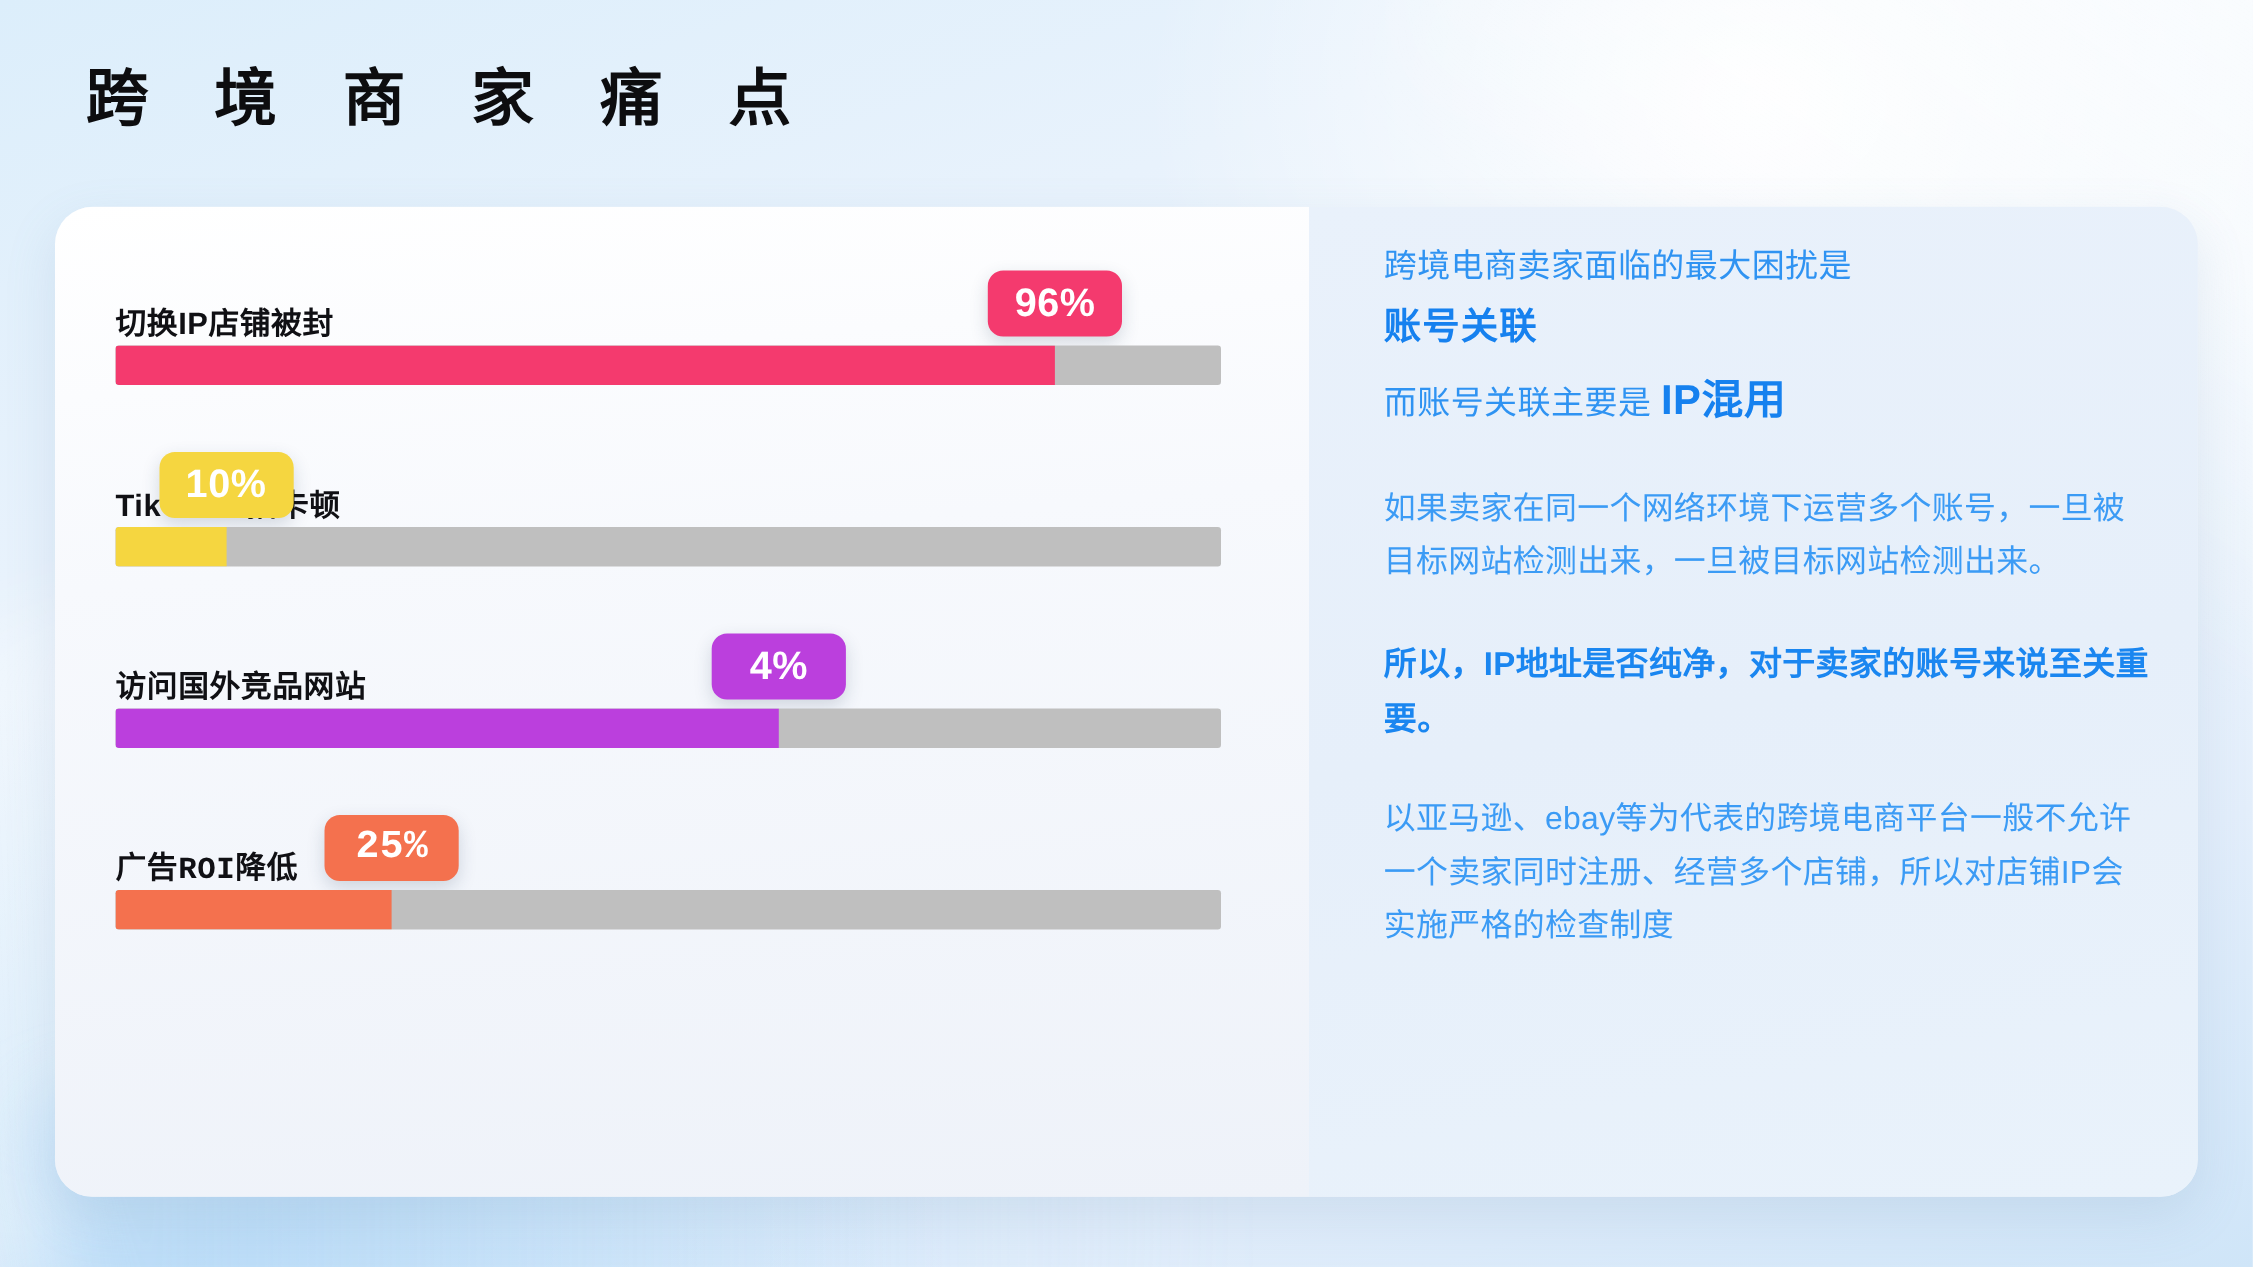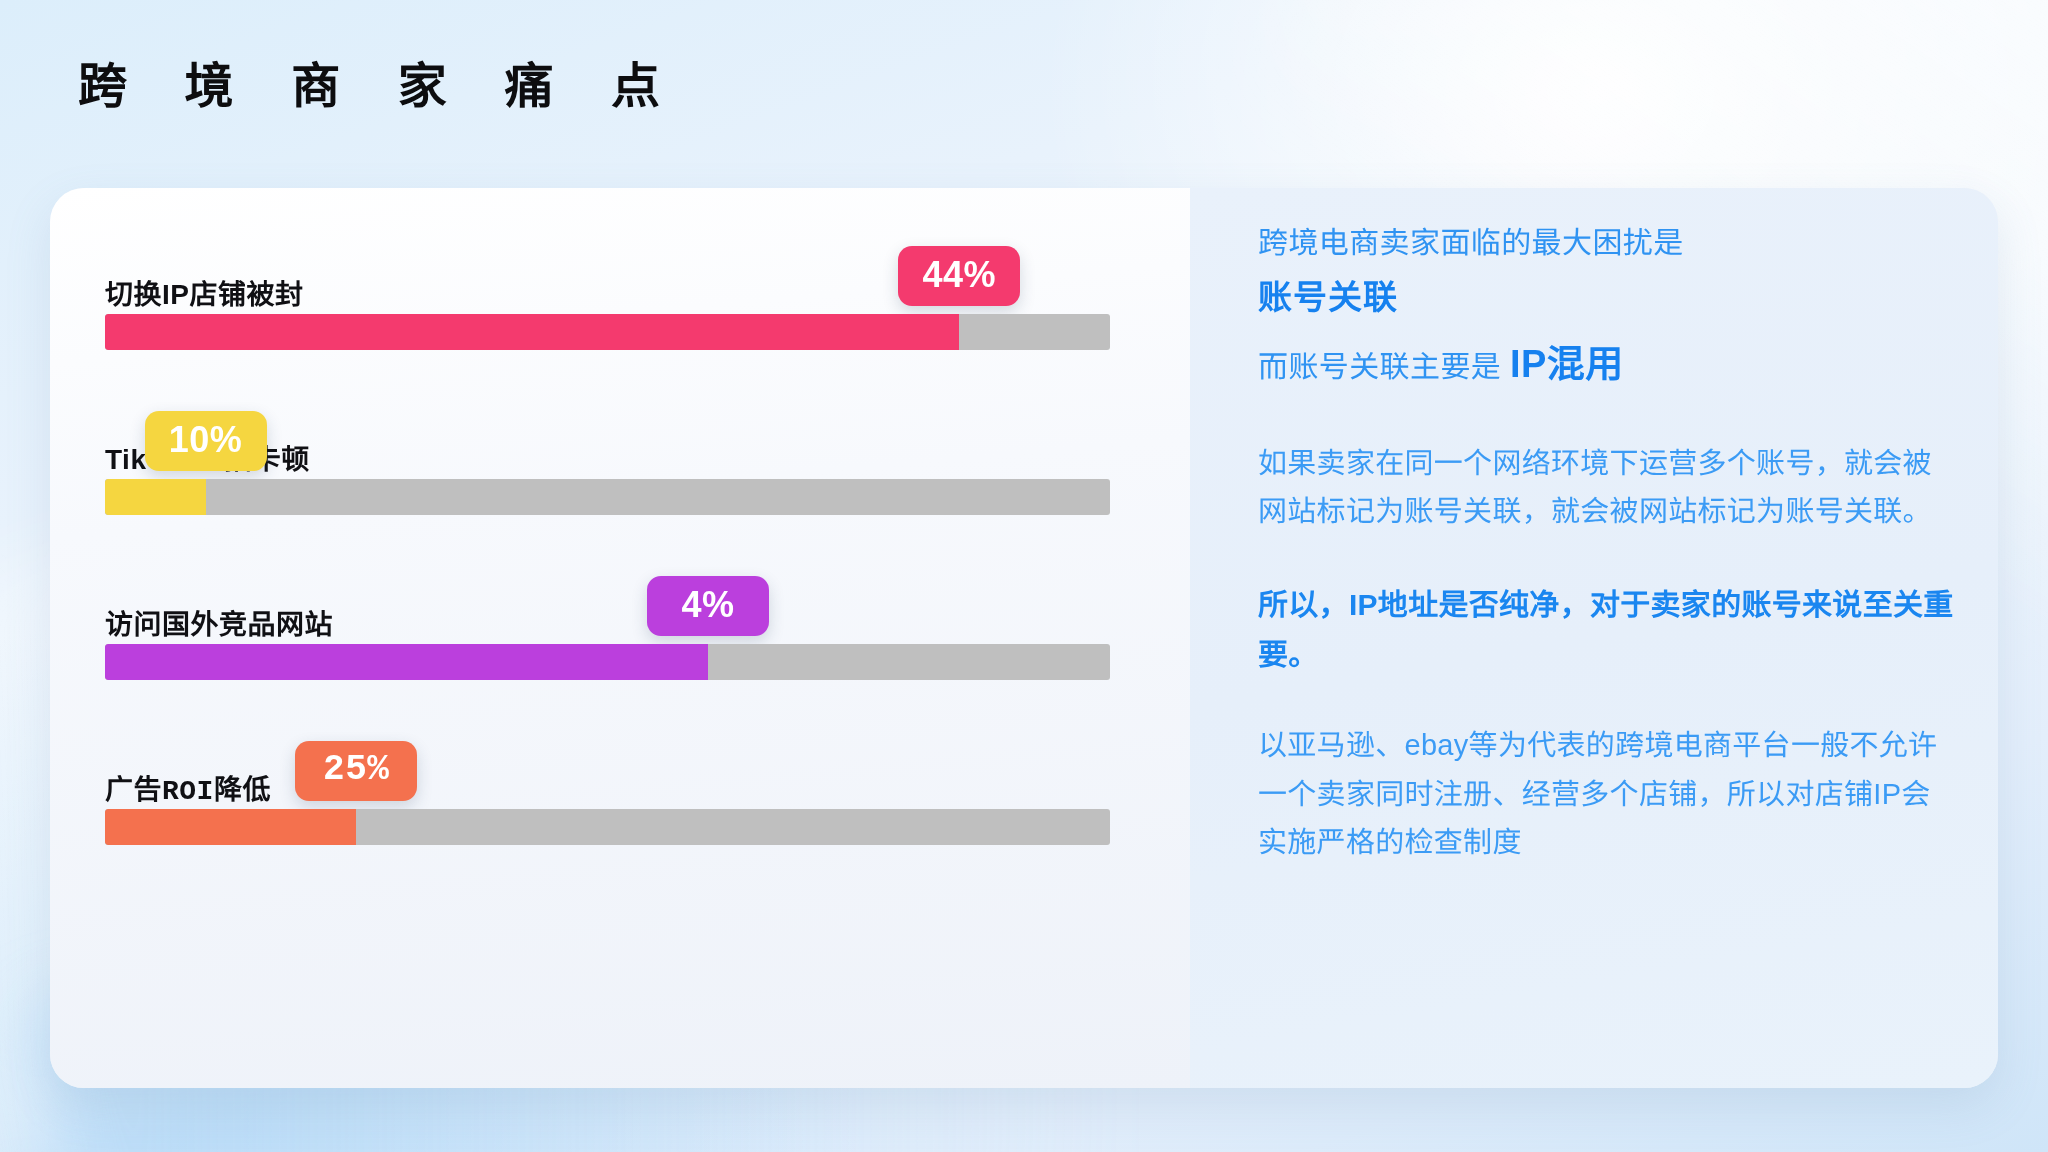--- a/index.html
+++ b/index.html
@@ -44,21 +44,21 @@
     background: linear-gradient(100deg, rgba(173,213,246,0.55) 0%, rgba(173,213,246,0) 80%);
     transform: rotate(-10deg);
     filter: blur(34px);
   }
 
   
   .page-title {
     position: absolute;
     left: 78px;
     top: 58px;
-    font-size: 49px;
+    font-size: 57px;
     font-weight: 900;
     color: #0d0d0f;
     letter-spacing: 22px;
     line-height: 1.15;
     white-space: nowrap;
     z-index: 5;
   }
 
   
   .card {
@@ -214,21 +214,21 @@
 
 <div class="page-title">跨 境 商 家 痛 点</div>
 
 <div class="card">
 
   <div class="panel-left">
     <div class="bars" id="bars-host">
         <div class="bar-row">
           <div class="bar-head">
             <div class="bar-label">切换IP店铺被封</div>
-            <div class="bar-badge" style="background: rgb(244, 58, 110); left: 85%;">44%</div>
+            <div class="bar-badge" style="background: rgb(244, 58, 110); left: 85%;">96%</div>
           </div>
           <div class="bar-track" style="background: rgb(191, 191, 191);">
             <div class="bar-fill" style="width: 85%; background: rgb(244, 58, 110);"></div>
           </div>
         </div>
         <div class="bar-row">
           <div class="bar-head">
             <div class="bar-label">TikTok直播卡顿</div>
             <div class="bar-badge" style="background: rgb(245, 214, 64); left: 10%;">10%</div>
           </div>
@@ -259,21 +259,21 @@
 
   <div class="panel-right">
     <div class="copy">
 
       <div class="copy-line">跨境电商卖家面临的最大困扰是</div>
 
       <div class="copy-hero">账号关联</div>
 
       <div class="copy-inline"><span>而账号关联主要是 </span><span class="strong">IP混用</span></div>
 
-      <div class="copy-para">如果卖家在同一个网络环境下运营多个账号，就会被网站标记为账号关联，就会被网站标记为账号关联。</div>
+      <div class="copy-para">如果卖家在同一个网络环境下运营多个账号，一旦被目标网站检测出来，一旦被目标网站检测出来。</div>
 
       <div class="copy-para bold">所以，IP地址是否纯净，对于卖家的账号来说至关重要。</div>
 
       <div class="copy-para last">以亚马逊、ebay等为代表的跨境电商平台一般不允许一个卖家同时注册、经营多个店铺，所以对店铺IP会实施严格的检查制度</div>
 
     </div>
   </div>
 
 </div>
 

